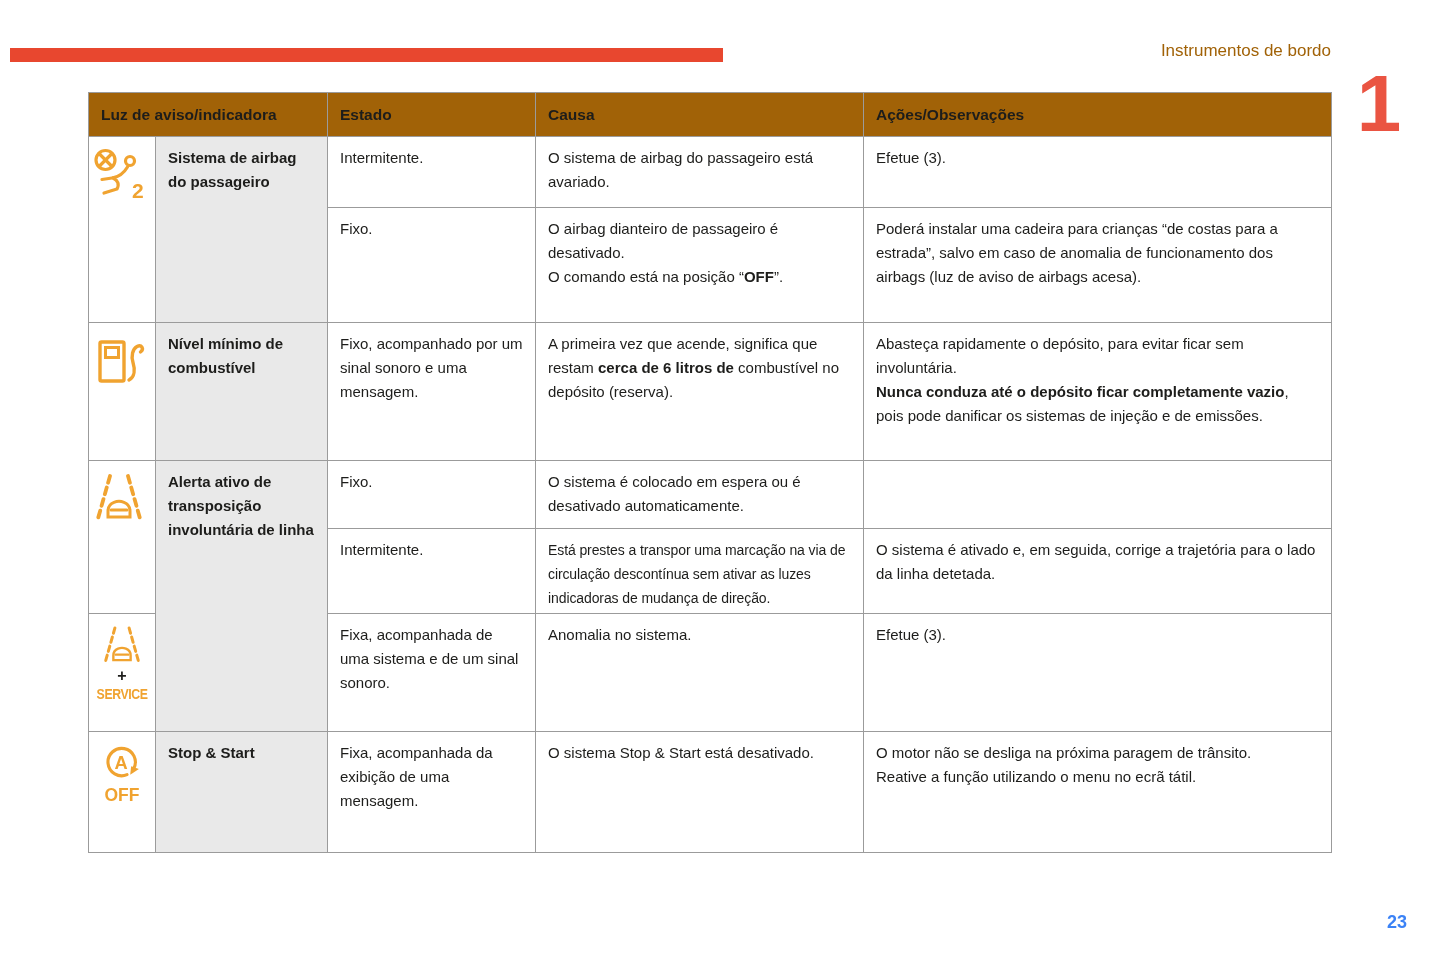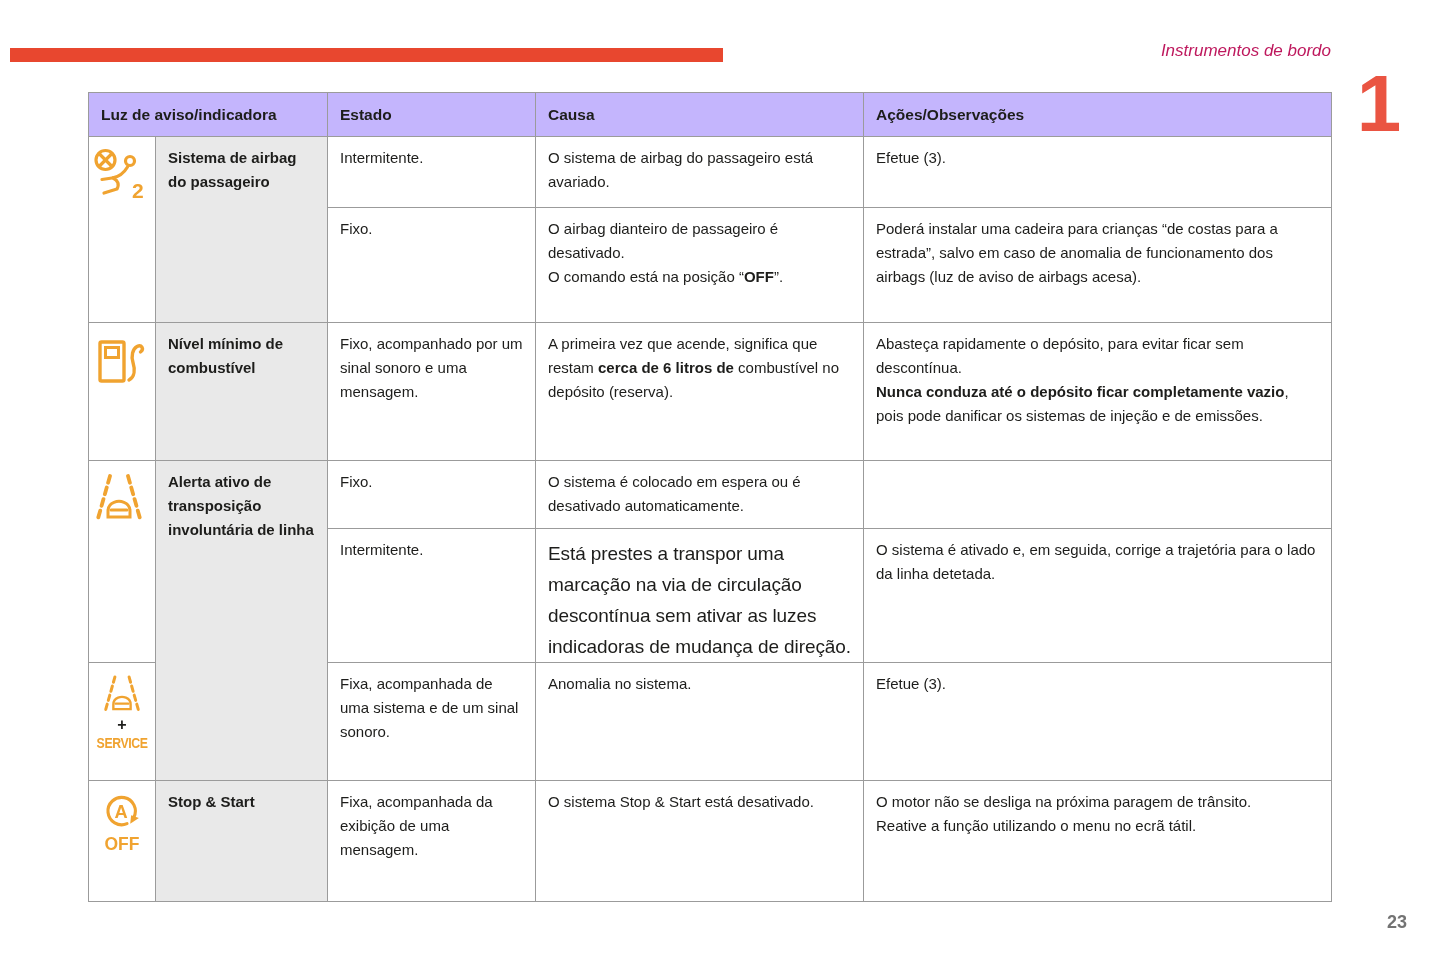--- a/index.html
+++ b/index.html
@@ -1,36 +1,36 @@
 <!DOCTYPE html>
 <html style="--accent-bar: #e8472f; --chapter-red: #ea5442; --icon-orange: #f0a330;"><head>
 <meta charset="utf-8">
 <style>
   html,body{margin:0;padding:0;}
   body{
     width:1445px;height:964px;position:relative;background:#ffffff;
     font-family:"Liberation Sans", sans-serif;color:#1d1d1b;overflow:hidden;
   }
   .red-bar{position:absolute;left:10px;top:48px;width:713px;height:14px;background:var(--accent-bar,#e8472f);}
-  .header-title{position:absolute;top:41px;right:114px;font-size:17px;color:#be185d;font-style:italic;}
+  .header-title{position:absolute;top:41px;right:114px;font-size:17px;color:#a16207;}
   .chapter-num{position:absolute;top:64px;left:1354px;width:50px;text-align:center;
     font-size:80px;font-weight:bold;line-height:1;color:var(--chapter-red,#ea5442);}
-  .page-num{position:absolute;top:912px;right:38px;font-size:18px;font-weight:bold;color:#737373;}
+  .page-num{position:absolute;top:912px;right:38px;font-size:18px;font-weight:bold;color:#3b82f6;}
 
   table.doc-table{position:absolute;left:88px;top:92px;width:1243px;border-collapse:collapse;table-layout:fixed;}
   .doc-table th,.doc-table td{border:1px solid #9b9b9b;}
   .doc-table th{
-    background:#c4b5fd;font-size:15.5px;font-weight:bold;text-align:left;
+    background:#a16207;font-size:15.5px;font-weight:bold;text-align:left;
     padding:0 12px;height:42px;vertical-align:middle;
   }
   .doc-table td{vertical-align:top;font-size:15px;line-height:24px;padding:9px 12px 0 12px;}
   .doc-table td.rich{white-space:pre-line;margin-top:8px;}
   .doc-table td.name{background:#e9e9e9;font-weight:bold;}
   .doc-table td.icon-cell{text-align:center;padding:10px 2px 0 2px;color:var(--icon-orange,#f0a330);}
-  .doc-table td.condensed{font-size:19px;letter-spacing:-0.1px;line-height:31px;}
+  .doc-table td.condensed{font-size:14px;letter-spacing:-0.1px;line-height:24px;}
   .icon-stack{display:flex;flex-direction:column;align-items:center;gap:1px;}
   .plus-sign{color:#1d1d1b;font-size:16px;font-weight:bold;line-height:14px;}
   .service-label{display:inline-block;font-size:15px;font-weight:bold;transform:scaleX(0.82);letter-spacing:-0.5px;line-height:20px;}
   .off-label{font-size:19px;font-weight:bold;transform:scaleX(0.92);display:inline-block;line-height:20px;}
   svg{display:block;}
 </style>
 </head>
 <body>
 
 <div class="red-bar"></div>
@@ -81,21 +81,21 @@
     <td class="icon-cell">
       <svg width="56" height="56" viewBox="0 0 56 56" fill="none" stroke="currentColor" stroke-width="3.4" stroke-linecap="round">
         <rect x="9" y="9" width="24" height="39" rx="1.5"></rect>
         <rect x="14.5" y="14.5" width="13" height="10" stroke-width="3"></rect>
         <path d="M38 47 C44 44 44 36 42 29.5 C40 23 41.5 16 46 13.5 C50.5 11 53.5 16 49.5 19"></path>
       </svg>
     </td>
     <td class="name">Nível mínimo de combustível</td>
     <td>Fixo, acompanhado por um sinal sonoro e uma mensagem.</td>
     <td class="rich"><span>A primeira vez que acende, significa que restam </span><b>cerca de 6 litros de</b><span> combustível no depósito (reserva).</span></td>
-    <td class="rich"><span>Abasteça rapidamente o depósito, para evitar ficar sem descontínua.
+    <td class="rich"><span>Abasteça rapidamente o depósito, para evitar ficar sem involuntária.
 </span><b>Nunca conduza até o depósito ficar completamente vazio</b><span>, pois pode danificar os sistemas de injeção e de emissões.</span></td>
   </tr>
 
   <tr style="height:68px">
     <td class="icon-cell" rowspan="2">
       <svg width="56" height="56" viewBox="0 0 56 56" fill="none" stroke="currentColor" stroke-linecap="round">
         <line x1="19" y1="5" x2="6" y2="51" stroke-width="3.8" stroke-dasharray="7 5"></line>
         <line x1="37" y1="5" x2="50" y2="51" stroke-width="3.8" stroke-dasharray="7 5"></line>
         <path d="M17 46 L17 40 C17 35.5 19 32.8 23 31.3 C26.5 30 29.5 30 33 31.3 C37 32.8 39 35.5 39 40 L39 46 Z" stroke-width="3"></path>
         <line x1="20" y1="39" x2="36" y2="39" stroke-width="3"></line>

